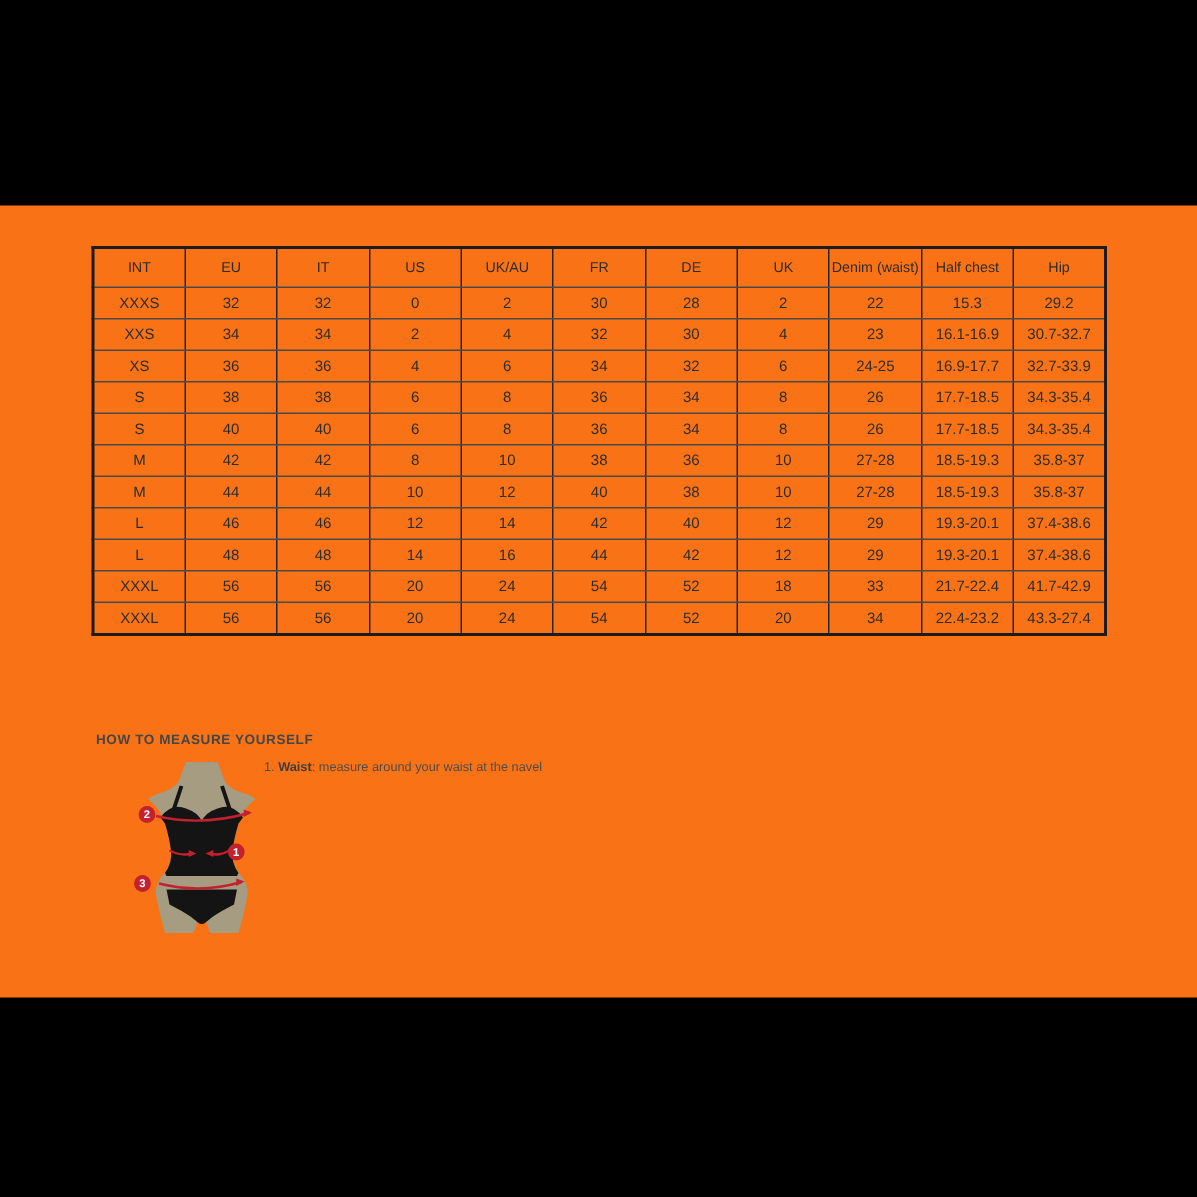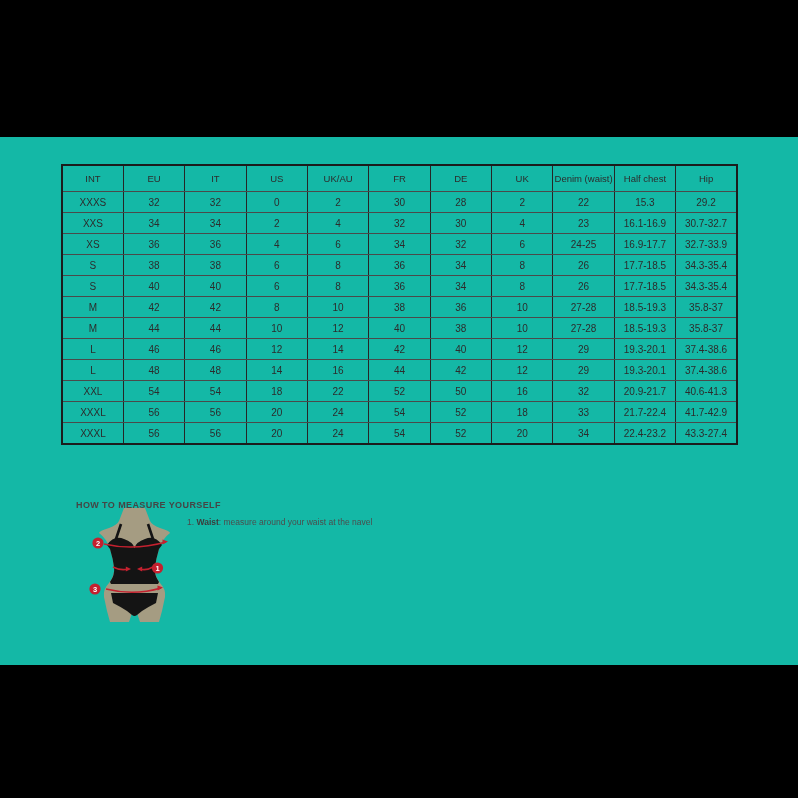--- a/index.html
+++ b/index.html
@@ -1,17 +1,17 @@
 <!DOCTYPE html>
 <html><head>
 <meta charset="utf-8">
 <style>
   html,body{margin:0;padding:0;background:#ffffff;}
   .screen{
-    position:relative;width:798px;height:798px;background:#14b8a6;overflow:hidden;
+    position:relative;width:798px;height:798px;background:#f97316;overflow:hidden;
     font-family:"Liberation Sans", sans-serif;color:#2a2a2a;
   }
   .band{position:absolute;left:0;width:798px;background:#000;}
   .band-top{top:0;height:137px;}
   .band-bottom{top:665px;height:133px;}
 
   table.size-table{
     position:absolute;left:61px;top:164px;width:677px;
     border-collapse:collapse;table-layout:fixed;
     border:2px solid #1c1c1c;
@@ -20,26 +20,26 @@
     border-left:1.5px solid #262626;border-right:1.5px solid #262626;
     border-top:1px solid #4a4a4a;border-bottom:1px solid #4a4a4a;
     text-align:center;vertical-align:middle;
     padding:0;white-space:nowrap;overflow:hidden;
     font-weight:normal;color:#2c2c2c;
   }
   table.size-table th{height:25px;font-size:9.5px;}
   table.size-table td{height:20px;font-size:10px;}
 
   .measure-heading{
-    position:absolute;left:64px;top:488px;margin:12px;
+    position:absolute;left:64px;top:488px;margin:0;
     font-size:9px;font-weight:bold;letter-spacing:.4px;color:#454545;
   }
   .figure-wrap{position:absolute;left:82px;top:505px;width:105px;height:118px;}
   .steps{
-    position:absolute;left:176px;top:503px;margin:11px;padding:0;list-style:none;
+    position:absolute;left:176px;top:503px;margin:0;padding:0;list-style:none;
     font-size:8.5px;color:#4c4c4c;
   }
   .steps li{line-height:16px;white-space:nowrap;}
   .steps .step-label{font-weight:bold;color:#3c3c3c;}
   .marker-num{font-weight:bold;}
 </style>
 </head>
 <body>
 
 <div class="screen">
@@ -172,33 +172,20 @@
           <td>48</td>
           <td>48</td>
           <td>14</td>
           <td>16</td>
           <td>44</td>
           <td>42</td>
           <td>12</td>
           <td>29</td>
           <td>19.3-20.1</td>
           <td>37.4-38.6</td>
-        </tr>
-        <tr>
-          <td>XXL</td>
-          <td>54</td>
-          <td>54</td>
-          <td>18</td>
-          <td>22</td>
-          <td>52</td>
-          <td>50</td>
-          <td>16</td>
-          <td>32</td>
-          <td>20.9-21.7</td>
-          <td>40.6-41.3</td>
         </tr>
         <tr>
           <td>XXXL</td>
           <td>56</td>
           <td>56</td>
           <td>20</td>
           <td>24</td>
           <td>54</td>
           <td>52</td>
           <td>18</td>

